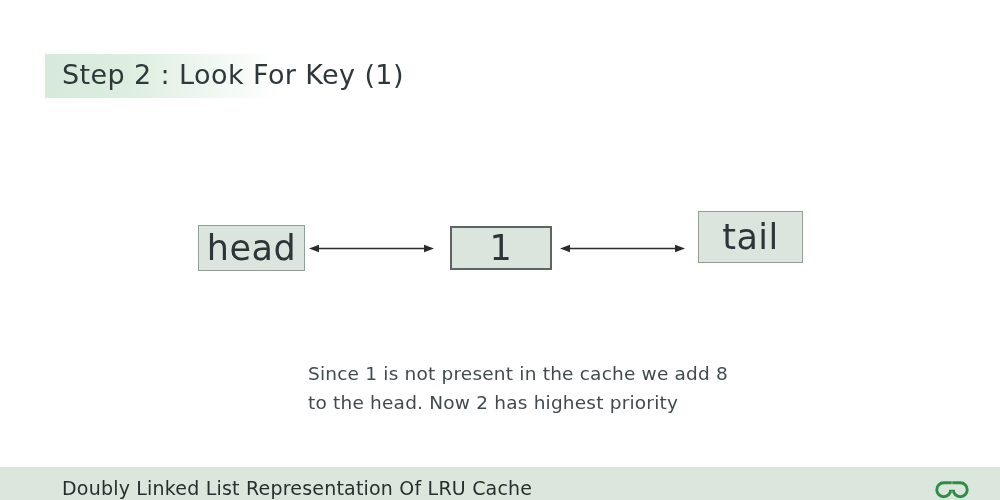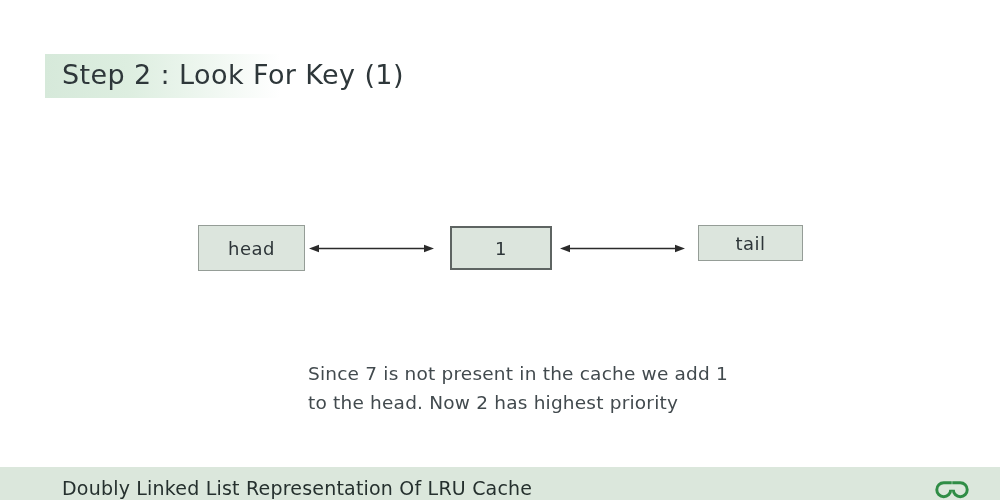--- a/index.html
+++ b/index.html
@@ -42,27 +42,27 @@
   
   .node {
     position: absolute;
     box-sizing: border-box;
     display: flex;
     align-items: center;
     justify-content: center;
     background: #dce5dd;
     border: 1px solid #959d97;
     color: #2d3538;
-    font-size: 18px;
+    font-size: 35px;
     font-weight: 400;
     letter-spacing: 0.5px;
   }
   .node-head { left: 198px; top: 217px; width: 107px; height: 46px; }
   .node-key  { left: 450px; top: 218px; width: 102px; height: 44px; border: 2px solid #5e6462; }
-  .node-tail { left: 698px; top: 217px; width: 105px; height: 36px; }
+  .node-tail { left: 698px; top: 203px; width: 105px; height: 52px; }
 
   
   .arrow {
     position: absolute;
     top: 233px;
     width: 125px;
     height: 15px;
   }
   .arrow-1 { left: 309px; }
   .arrow-2 { left: 560px; }
@@ -134,21 +134,21 @@
       <polygon points="0,7.5 10,3.8 10,11.2" fill="#2b2b2b"></polygon>
       <polygon points="125,7.5 115,3.8 115,11.2" fill="#2b2b2b"></polygon>
     </svg>
 
     <div class="node node-tail">
       <span>tail</span>
     </div>
 
   </div>
 
-  <p class="caption"><span>Since 7 is not present in the cache we add 1</span><br><span>to the head. Now 2 has highest priority</span></p>
+  <p class="caption"><span>Since 1 is not present in the cache we add 8</span><br><span>to the head. Now 2 has highest priority</span></p>
 
   <div class="footer">
     <span class="footer-title">Doubly Linked List Representation Of LRU Cache</span>
     <svg class="footer-logo" viewBox="0 0 46 28" xmlns="http://www.w3.org/2000/svg">
       <path d="M 22.7 8 L 13.5 8 A 8 8 0 1 0 21.5 16" fill="none" stroke="#2f8d46" stroke-width="3.4"></path>
       <path d="M 23.3 8 L 32.5 8 A 8 8 0 1 1 24.5 16" fill="none" stroke="#2f8d46" stroke-width="3.4"></path>
     </svg>
   </div>
 
 </div>

